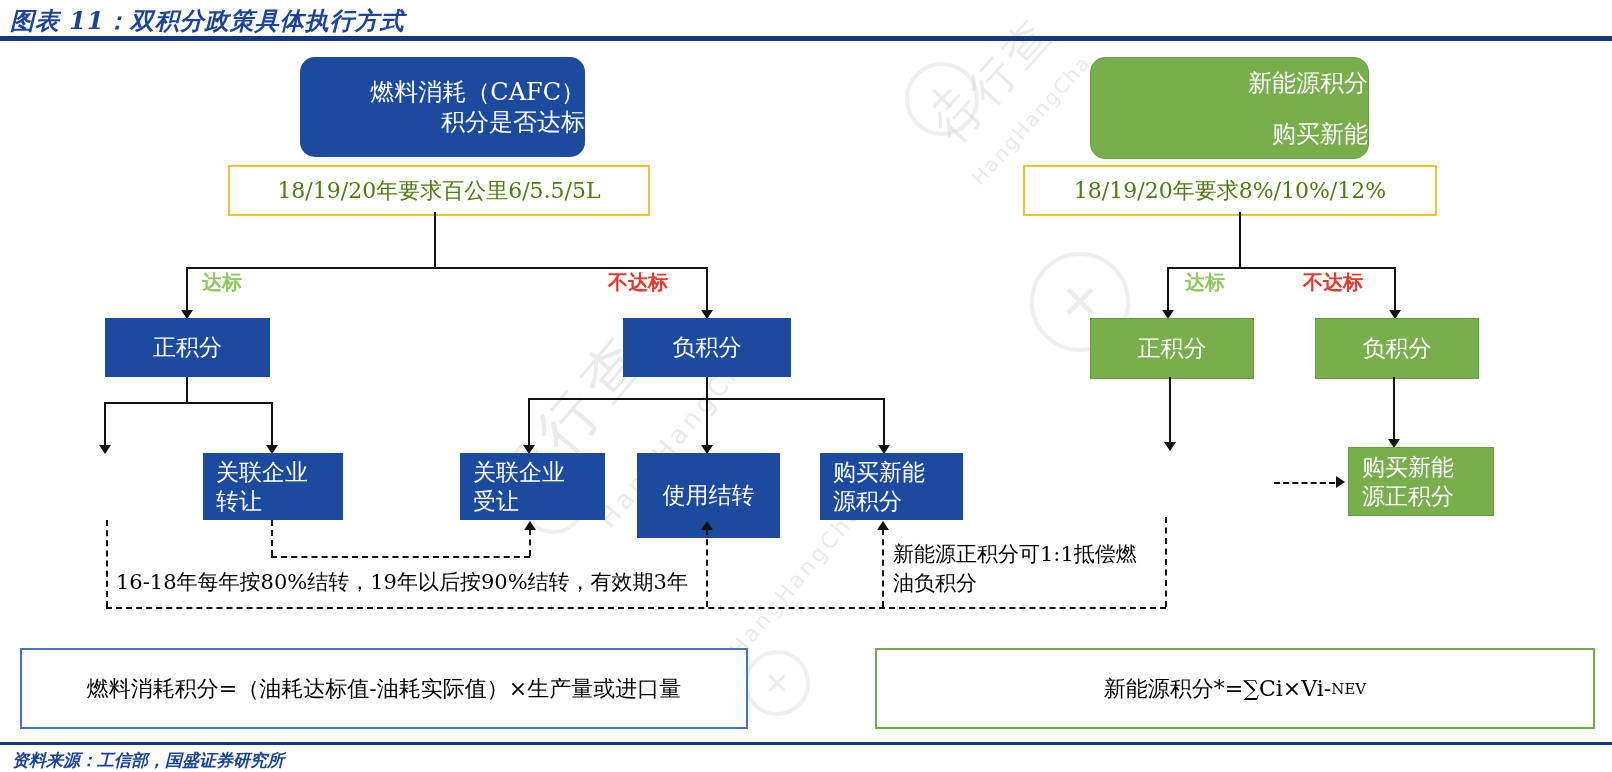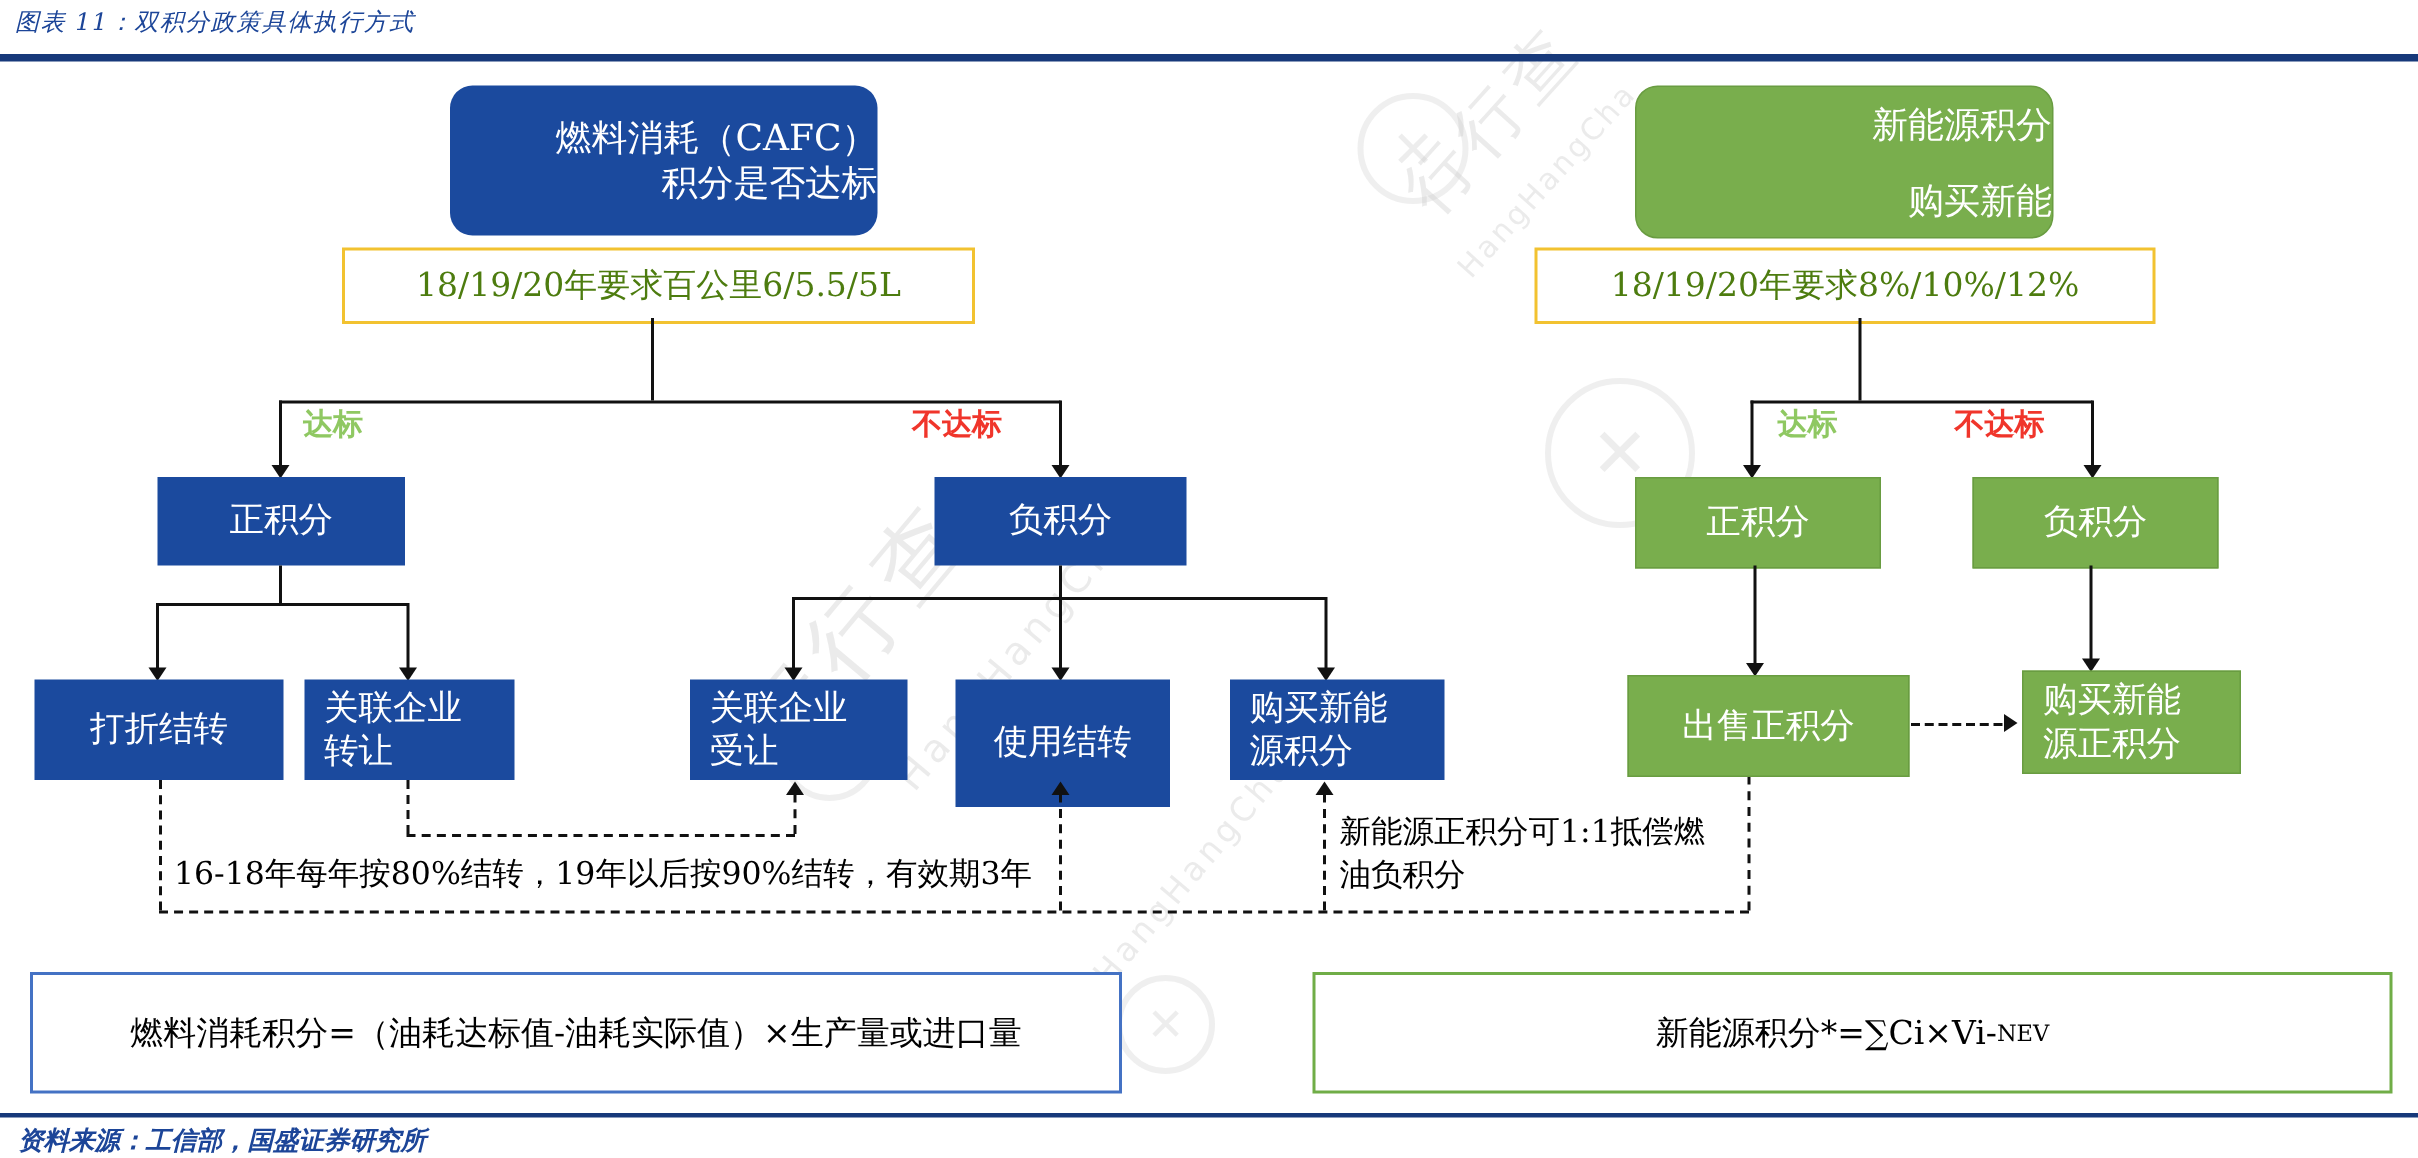--- a/index.html
+++ b/index.html
@@ -1,21 +1,21 @@
 <!DOCTYPE html>
 <html><head>
 <meta charset="utf-8">
 <style>
   html,body{margin:0;padding:0;background:#ffffff;}
   #canvas{
     position:relative;width:1612px;height:772px;background:#ffffff;overflow:hidden;
     font-family:"DejaVu Serif","Liberation Serif",serif;color:#000;
   }
   
-  .fig-title{position:absolute;left:10px;top:5px;font-size:16px;font-weight:normal;font-style:italic;color:#1c4598;letter-spacing:1px;}
+  .fig-title{position:absolute;left:10px;top:5px;font-size:24px;font-weight:bold;font-style:italic;color:#1c4598;letter-spacing:1px;}
   .rule{position:absolute;left:0;width:1612px;background:#17397a;}
   .rule.top{top:36px;height:5px;}
   .rule.bottom{top:742px;height:3px;}
   .src-line{position:absolute;left:12px;top:749px;font-size:17px;font-weight:bold;font-style:italic;color:#1c4598;}
   
   .box{position:absolute;display:flex;flex-direction:column;justify-content:center;align-items:center;text-align:center;line-height:1.25;}
   .blue{background:#1b4a9e;color:#fff;font-size:23px;}
   .green{background:#79ae4d;color:#fff;font-size:23px;border:1px solid #699c41;}
   .round{border-radius:15px;font-size:24px;align-items:flex-end;}
   .req{background:#fff;border:2px solid #f2c230;color:#4d7c0f;font-size:22px;}
@@ -98,23 +98,20 @@
 
   <div class="vline" style="left:706px;top:377px;height:21px;"></div>
   <div class="hline" style="left:528px;top:398px;width:356px;"></div>
   <div class="vline" style="left:528px;top:398px;height:48px;"></div>
   <div class="tri down" style="left:523px;top:445px;"></div>
   <div class="vline" style="left:706px;top:398px;height:48px;"></div>
   <div class="tri down" style="left:701px;top:445px;"></div>
   <div class="vline" style="left:883px;top:398px;height:48px;"></div>
   <div class="tri down" style="left:878px;top:445px;"></div>
 
-  <div class="box blue" style="left:23px;top:453px;width:166px;height:67px;">
-    <span>打折结转</span>
-  </div>
   <div class="box blue twoline" style="left:203px;top:453px;width:140px;height:67px;">
     <span>关联企业</span>
     <span>转让</span>
   </div>
   <div class="box blue twoline" style="left:460px;top:453px;width:145px;height:67px;">
     <span>关联企业</span>
     <span>受让</span>
   </div>
   <div class="box blue" style="left:637px;top:453px;width:143px;height:85px;">
     <span>使用结转</span>
@@ -165,23 +162,20 @@
   </div>
   <div class="box green" style="left:1315px;top:318px;width:162px;height:59px;">
     <span>负积分</span>
   </div>
 
   <div class="vline" style="left:1169px;top:377px;height:66px;"></div>
   <div class="tri down" style="left:1164px;top:442px;"></div>
   <div class="vline" style="left:1393px;top:377px;height:63px;"></div>
   <div class="tri down" style="left:1388px;top:439px;"></div>
 
-  <div class="box green" style="left:1085px;top:450px;width:186px;height:66px;">
-    <span>出售正积分</span>
-  </div>
   <div class="box green twoline" style="left:1348px;top:447px;width:146px;height:69px;">
     <span>购买新能</span>
     <span>源正积分</span>
   </div>
 
   <div class="hdash" style="left:1274px;top:482px;width:61px;"></div>
   <div class="tri right" style="left:1336px;top:476px;"></div>
 
   <div class="formula fb" style="left:20px;top:648px;width:724px;height:77px;">
     <span>燃料消耗积分=（油耗达标值-油耗实际值）×生产量或进口量</span>

